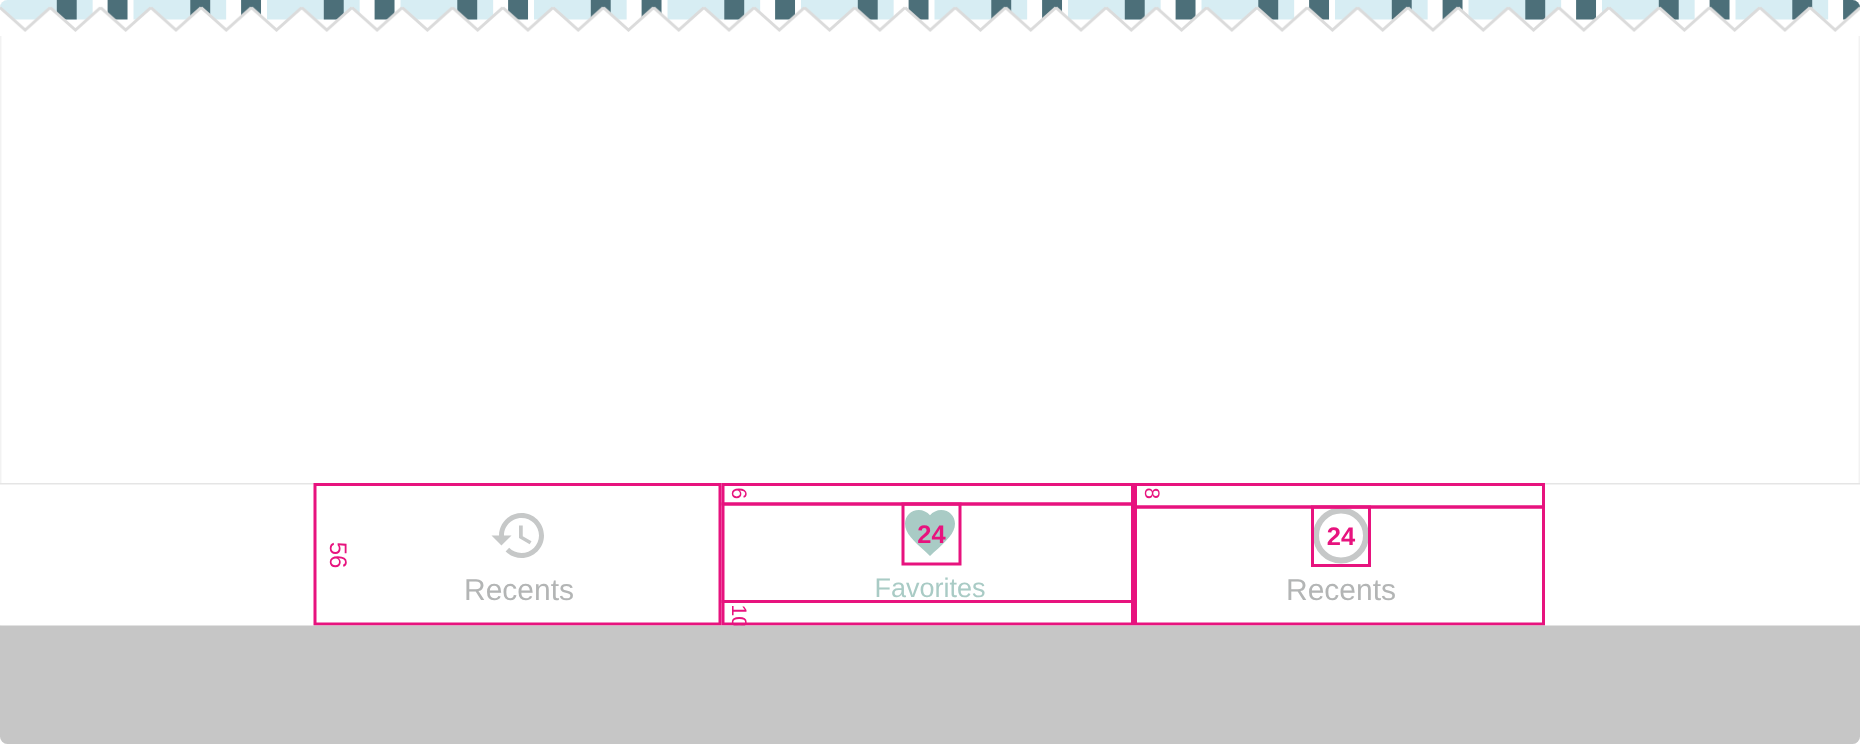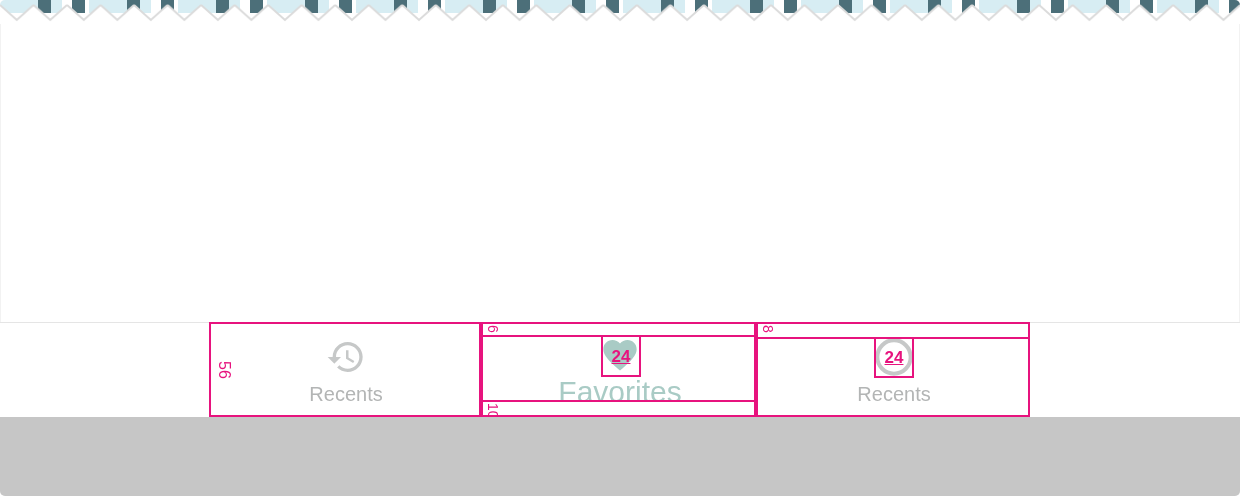--- a/index.html
+++ b/index.html
@@ -30,34 +30,34 @@
   .tabbar{
     position:absolute; left:0; right:0; top:322px; height:95px;
     background:#fff; border-top:1px solid var(--divider);
     display:flex; justify-content:center;
   }
   .tab{ width:274px; display:flex; flex-direction:column; align-items:center; cursor:pointer; }
   .tab-icon{ width:40px; height:40px; margin-top:14px; color:var(--inactive-icon); }
   .tab.active .tab-icon{ margin-top:12px; color:var(--active); }
   .tab-icon svg{ display:block; width:40px; height:40px; }
   .tab-label{ font-size:20px; line-height:24px; margin-top:5px; color:var(--inactive-label); }
-  .tab.active .tab-label{ font-size:30px; line-height:26px; margin-top:4px; color:var(--active); }
+  .tab.active .tab-label{ font-size:18px; line-height:26px; margin-top:4px; color:var(--active); }
 
   
   .ann{ position:absolute; inset:0; pointer-events:none; }
   .ann-box{ position:absolute; border:2px solid var(--accent); }
   .ann-label-v{
     position:absolute; left:3px; top:1px;
     writing-mode:vertical-rl; text-orientation:mixed;
     color:var(--accent); font-size:14px; line-height:1; font-weight:500;
     white-space:nowrap;
   }
   .ann-label-v.center{ top:50%; transform:translateY(-50%); left:5px; font-size:16px; }
   .ann-icon-box{ display:flex; align-items:center; justify-content:center; }
-  .ann-icon-label{ color:var(--accent); font-size:17px; font-weight:600; line-height:1;text-decoration:underline; }
+  .ann-icon-label{ color:var(--accent); font-size:17px; font-weight:600; line-height:1; }
 
   
   .navbar{
     position:absolute; left:0; right:0; top:417px; height:79px;
     background:var(--navbar-bg);
   }
 </style>
 </head>
 <body>
 

